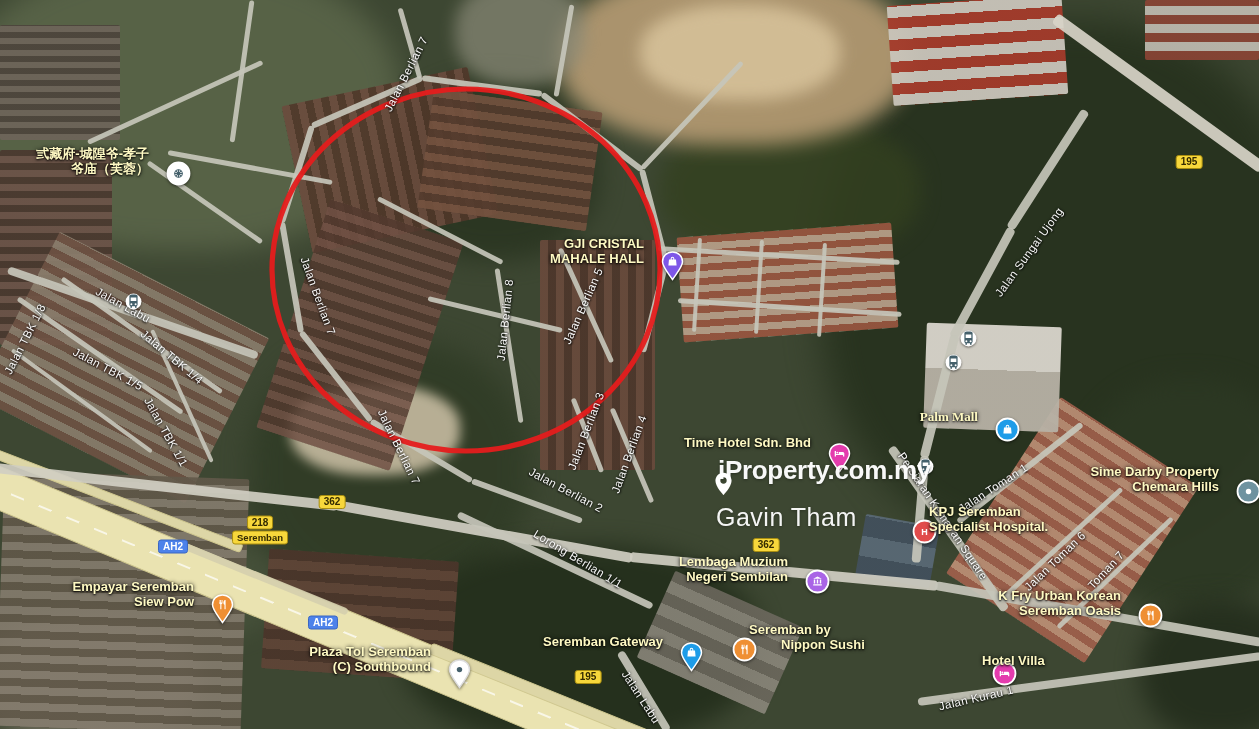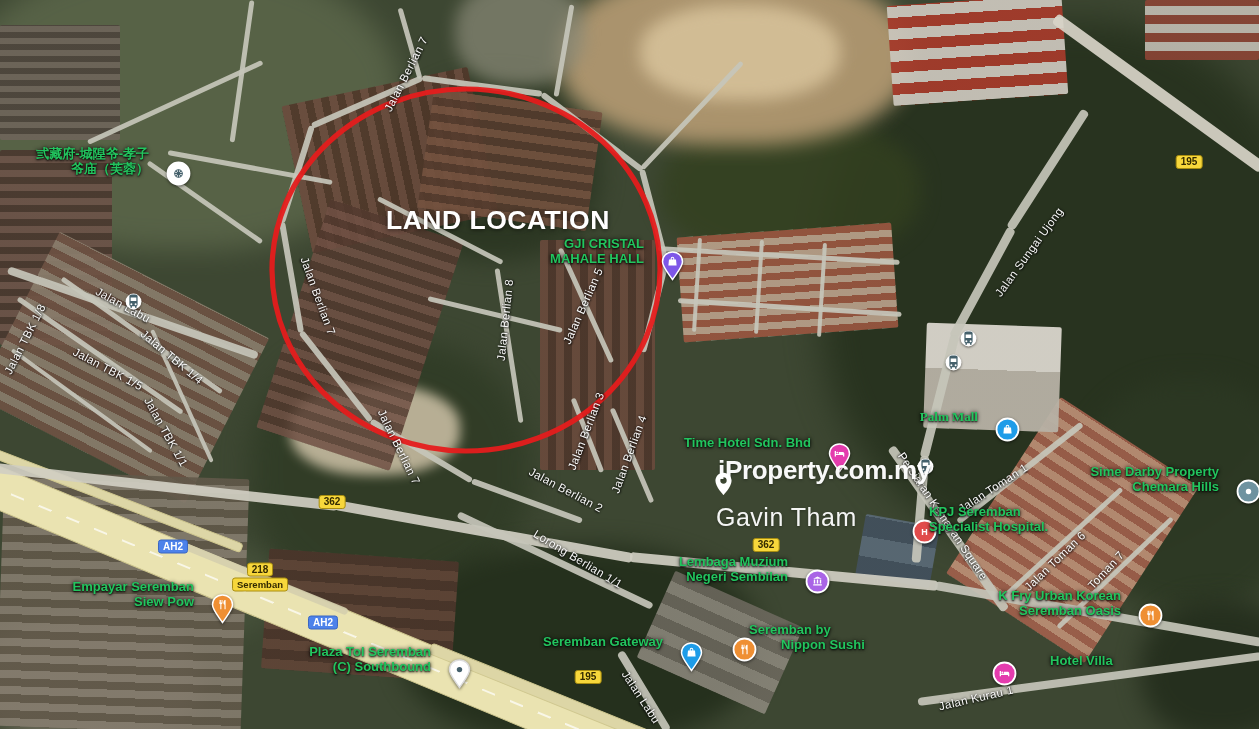--- a/index.html
+++ b/index.html
@@ -17,21 +17,21 @@
           text-shadow:0 1px 2px rgba(0,0,0,.95),0 0 3px rgba(0,0,0,.85);opacity:.96;}
   .shield{z-index:30;display:flex;flex-direction:column;align-items:center;gap:1px;
           transform:translate(-50%,-50%);}
   .shield .sbox{position:static;font-weight:bold;font-size:10px;line-height:12px;
           padding:0 4px;border-radius:3px;white-space:nowrap;}
   .shield.yellow .sbox{background:#f7d73b;border:1px solid #a88d10;color:#332a00;}
   .shield.blue .sbox{background:#4d82ea;border:1px solid #3b67c2;color:#fff;margin-top:27px;}
   .shield .sub{font-size:9.5px;}
   .transit{z-index:28;transform:translate(-50%,-50%);filter:drop-shadow(0 1px 1px rgba(0,0,0,.5));}
   .poi-icon{z-index:35;filter:drop-shadow(0 1px 1.5px rgba(0,0,0,.55));}
-  .poi-label{z-index:40;color:#22c55e;font-size:13px;font-weight:bold;line-height:14.5px;
+  .poi-label{z-index:40;color:#fef9c3;font-size:13px;font-weight:bold;line-height:14.5px;
           white-space:nowrap;text-shadow:0 1px 2px rgba(0,0,0,.95),0 0 4px rgba(0,0,0,.9);}
   .land-label{z-index:45;left:386px;top:205px;color:#fff;font-size:26.5px;font-weight:800;
           letter-spacing:.5px;white-space:nowrap;text-shadow:0 1px 4px rgba(0,0,0,.55);}
   .wm{z-index:50;left:714px;top:455px;display:flex;align-items:center;gap:4px;}
   .wm span{position:static;}
   .wm-text{color:rgba(255,255,255,.97);font-size:26px;font-weight:bold;letter-spacing:-.3px;
           text-shadow:0 1px 3px rgba(0,0,0,.35);}
   .agent{z-index:50;left:716px;top:503px;color:rgba(255,255,255,.95);font-size:25px;
           font-weight:normal;letter-spacing:.5px;text-shadow:0 1px 3px rgba(0,0,0,.3);}
 </style>
@@ -166,21 +166,21 @@
       </div>
       <div class="shield yellow" style="left: 588px; top: 677px;">
         <div class="sbox">195</div>
       </div>
       <div class="shield yellow" style="left: 332px; top: 502px;">
         <div class="sbox">362</div>
       </div>
       <div class="shield yellow" style="left: 766px; top: 545px;">
         <div class="sbox">362</div>
       </div>
-      <div class="shield yellow" style="left: 260px; top: 577px;">
+      <div class="shield yellow" style="left: 260px; top: 530px;">
         <div class="sbox">218</div>
         <div class="sbox sub">Seremban</div>
       </div>
       <div class="shield blue" style="left: 173px; top: 533px;">
         <div class="sbox">AH2</div>
       </div>
       <div class="shield blue" style="left: 323px; top: 609px;">
         <div class="sbox">AH2</div>
       </div>
     </div>
@@ -340,21 +340,21 @@
         <div style="position: static;">Seremban Oasis</div>
       </div>
       <span class="poi-icon" style="left: 992px; top: 661px; transform: translate(-50%, -50%);">
         <svg width="25" height="25" viewBox="0 0 25 25">
           <circle cx="12.5" cy="12.5" r="11" fill="#e43cae" stroke="#fff" stroke-width="1.8"></circle>
           <g transform="translate(6.5,6.5)">
             <path fill="#ffffff" d="M1.2 3.4v5.4h1.3V7.4h7v1.4h1.3V5.9c0-.9-.8-1.6-1.8-1.6H5.3v2H2.5V3.4H1.2zM3.8 5.9a.9.9 0 1 0 0-1.8.9.9 0 0 0 0 1.8z"></path>
           </g>
         </svg>
       </span>
-      <div class="poi-label" style="top: 661px; left: 1050px; transform: translate(0px, -50%); text-align: left;">
+      <div class="poi-label" style="top: 661px; left: 982px; transform: translate(0px, -50%); text-align: left;">
         <div style="position: static;">Hotel Villa</div>
       </div>
       <span class="poi-icon" style="left: 211px; top: 594px; transform: translate(-50%, -55%);">
         <svg width="23" height="30" viewBox="0 0 23 30">
           <path d="M11.5 1C5.7 1 1.5 5.3 1.5 10.8c0 4.6 3.6 8.6 10 17.7 6.4-9.1 10-13.1 10-17.7C21.5 5.3 17.3 1 11.5 1z" fill="#ef8f33" stroke="#fff" stroke-width="1.5"></path>
           <g transform="translate(5.5,4.6)">
             <path fill="#ffffff" d="M2.7 1.3v2.9c0 .7.5 1.2 1.1 1.4v5.1h1.1V5.6c.6-.2 1.1-.7 1.1-1.4V1.3h-.9v2.5h-.6V1.3h-.8v2.5h-.6V1.3h-.4zM8.3 1.3c-.8.4-1.4 1.6-1.4 2.9 0 1 .4 1.8 1.1 2v4.5h1.1V1.3h-.8z"></path>
           </g>
         </svg>
       </span>
@@ -369,21 +369,20 @@
             <circle cx="6" cy="6" r="2.7" fill="#44606b"></circle>
           </g>
         </svg>
       </span>
       <div class="poi-label" style="top: 659px; left: 431px; transform: translate(-100%, -50%); text-align: right;">
         <div style="position: static;">Plaza Tol Seremban</div>
         <div style="position: static;">(C) Southbound</div>
       </div>
     </div>
 
-  <div class="land-label">LAND LOCATION</div>
 
   <div class="wm">
     <span>
       <svg width="19" height="26" viewBox="0 0 24 30">
         <path fill="#fff" fill-rule="evenodd" d="M12 .8C6.3.8 1.8 5.3 1.8 10.9c0 7.6 10.2 18 10.2 18s10.2-10.4 10.2-18C22.2 5.3 17.7.8 12 .8zm0 13.8a4 4 0 1 1 0-8 4 4 0 0 1 0 8z"></path>
       </svg>
     </span>
     <span class="wm-text">iProperty.com.my</span>
   </div>
   <div class="agent">Gavin Tham</div>

